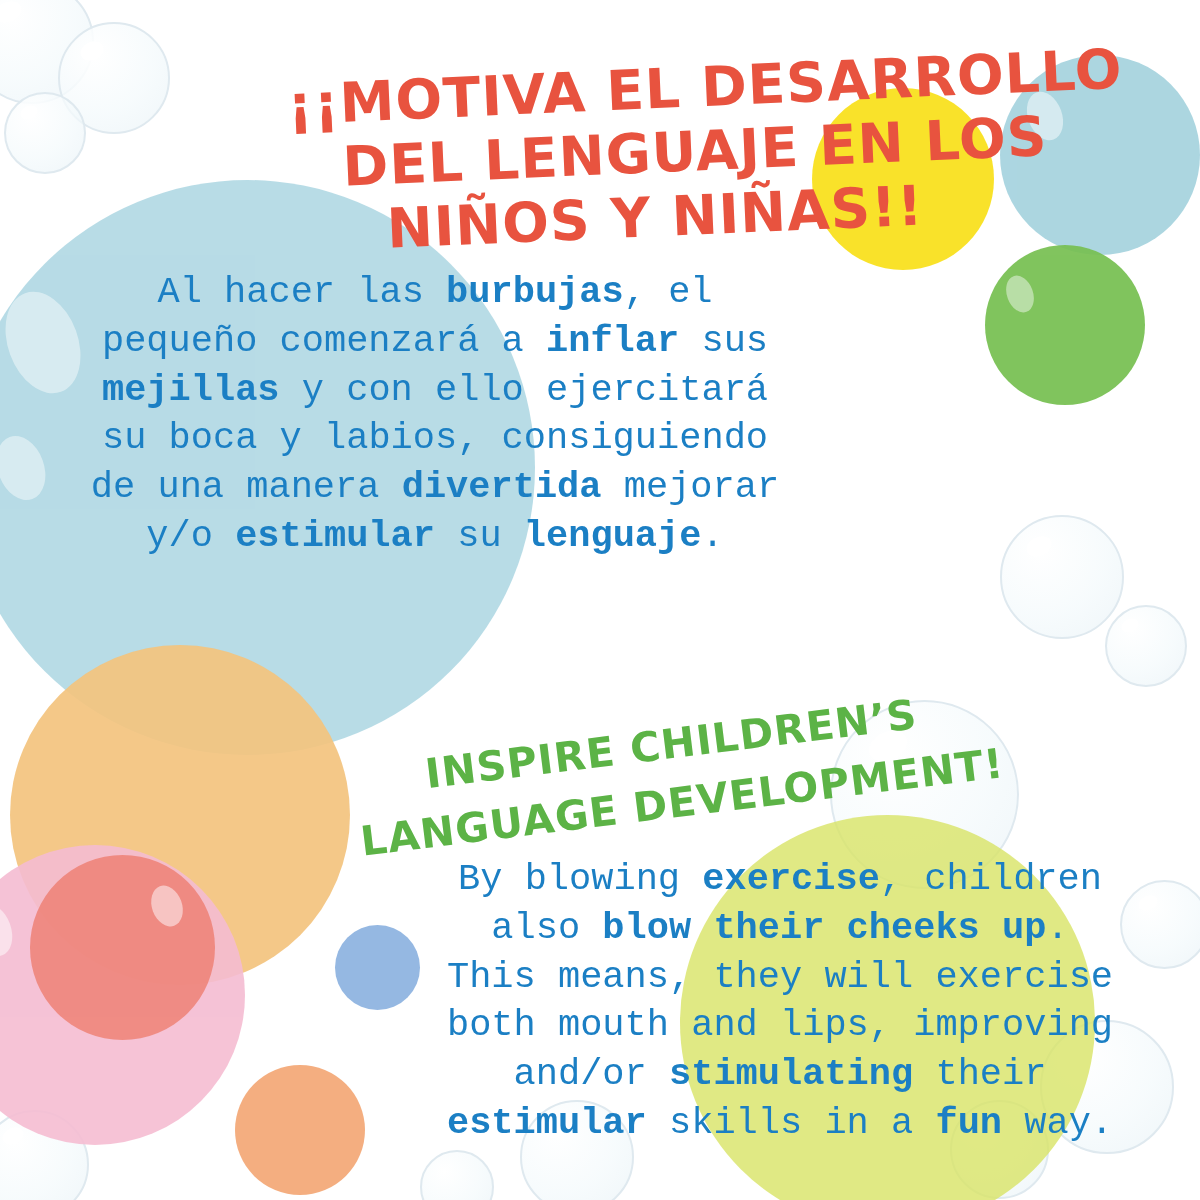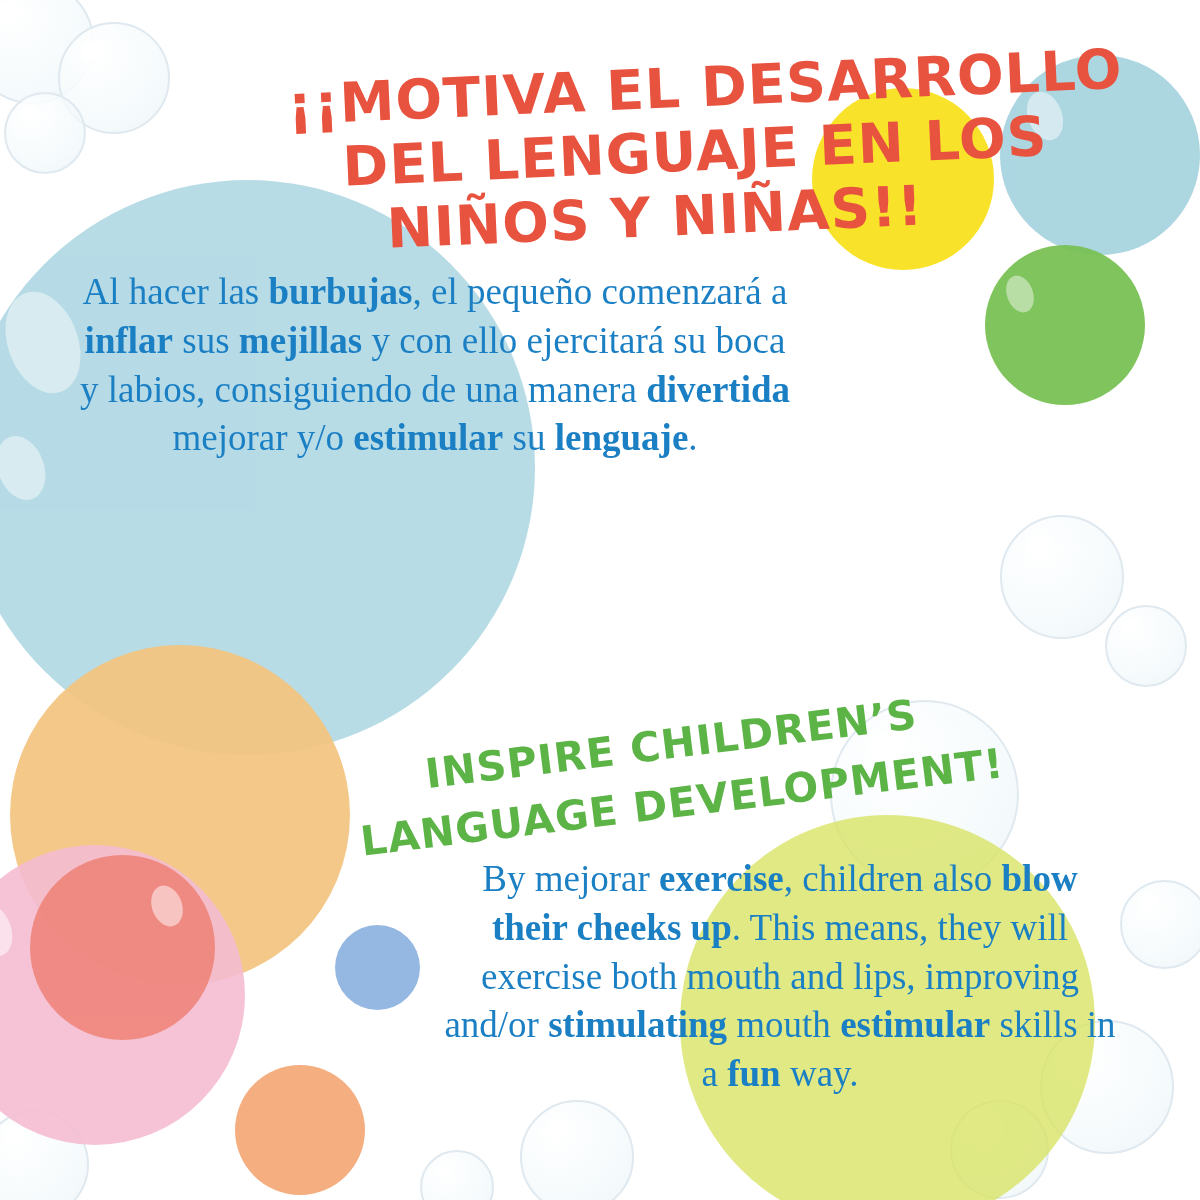--- a/index.html
+++ b/index.html
@@ -51,21 +51,21 @@
   .title-es .l1 { font-size: 55px; display:block; transform: rotate(-2.5deg); }
   .title-es .l2 { font-size: 55px; display:block; transform: rotate(-2.5deg); }
   .title-es .l3 { font-size: 55px; display:block; transform: rotate(-2.5deg); }
 
   .body-text {
     position: absolute;
     color: #1b7fc4;
     font-size: 37px;
     line-height: 1.32;
     text-align: center;
-    font-family: Liberation Serif, serif;
+    font-family: Liberation Mono, monospace;
   }
   .body-text b { font-weight: bold; }
 
   .title-en {
     position: absolute;
     color: #5cb346;
     font-weight: bold;
     font-size: 41px;
     line-height: 1.45;
     letter-spacing: 1px;
@@ -153,15 +153,15 @@
     <span class="l3" style="transform:rotate(-2.5deg) translateX(-50px);">NIÑOS Y NIÑAS!!</span>
   </div>
 
   <div class="body-text" id="body-es" style="left:75px; top:268px; width:720px;"><span>Al hacer las </span><b>burbujas</b><span>, el pequeño comenzará a </span><b>inflar</b><span> sus </span><b>mejillas</b><span> y con ello ejercitará su boca y labios, consiguiendo de una manera </span><b>divertida</b><span> mejorar y/o </span><b>estimular</b><span> su </span><b>lenguaje</b><span>.</span></div>
 
   <div class="title-en" style="left:355px; top:715px; width:640px;">
     <span style="display:block;">INSPIRE CHILDREN’S</span>
     <span style="display:block;">LANGUAGE DEVELOPMENT!</span>
   </div>
 
-  <div class="body-text en" id="body-en" style="left:440px; top:855px; width:680px;"><span>By mejorar </span><b>exercise</b><span>, children also </span><b>blow their cheeks up</b><span>. This means, they will exercise both mouth and lips, improving and/or </span><b>stimulating</b><span> mouth </span><b>estimular</b><span> skills in a </span><b>fun</b><span> way.</span></div>
+  <div class="body-text en" id="body-en" style="left:440px; top:855px; width:680px;"><span>By blowing </span><b>exercise</b><span>, children also </span><b>blow their cheeks up</b><span>. This means, they will exercise both mouth and lips, improving and/or </span><b>stimulating</b><span> their </span><b>estimular</b><span> skills in a </span><b>fun</b><span> way.</span></div>
 
 </div>
 
 </body></html>

